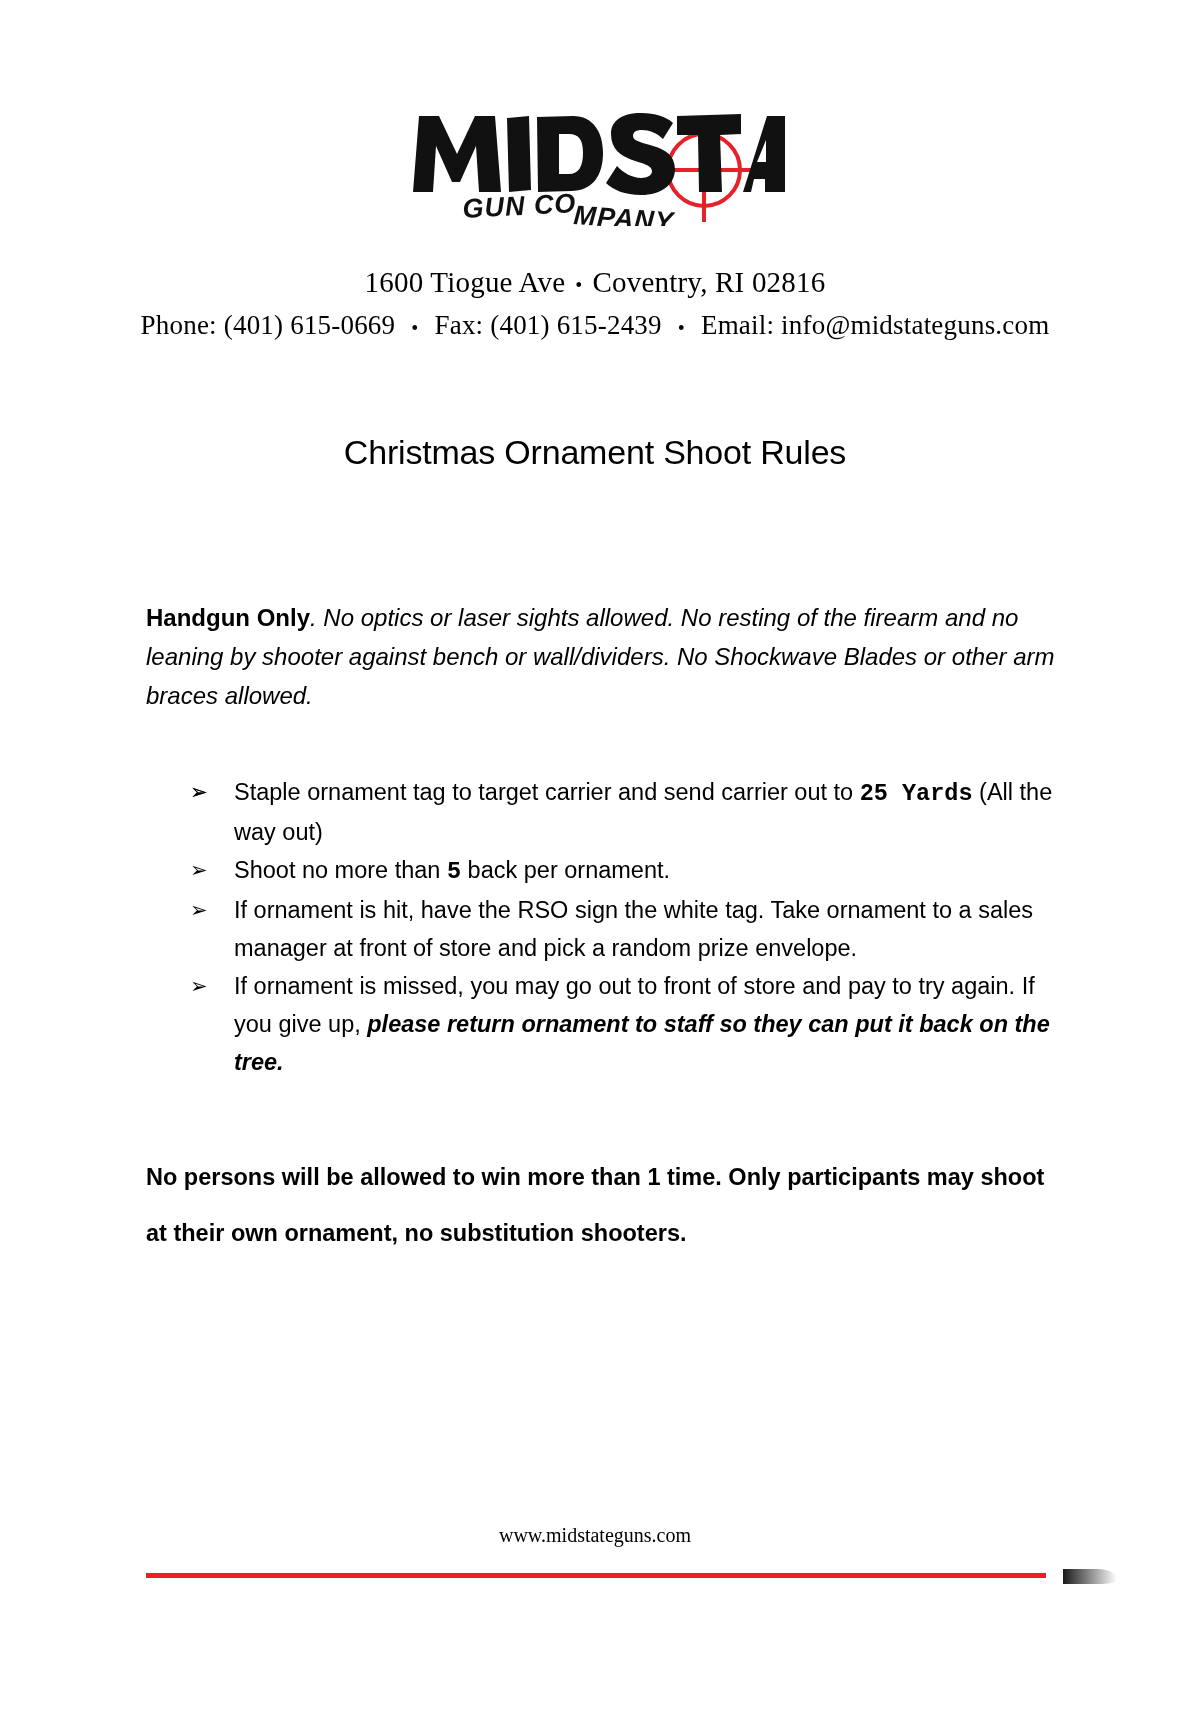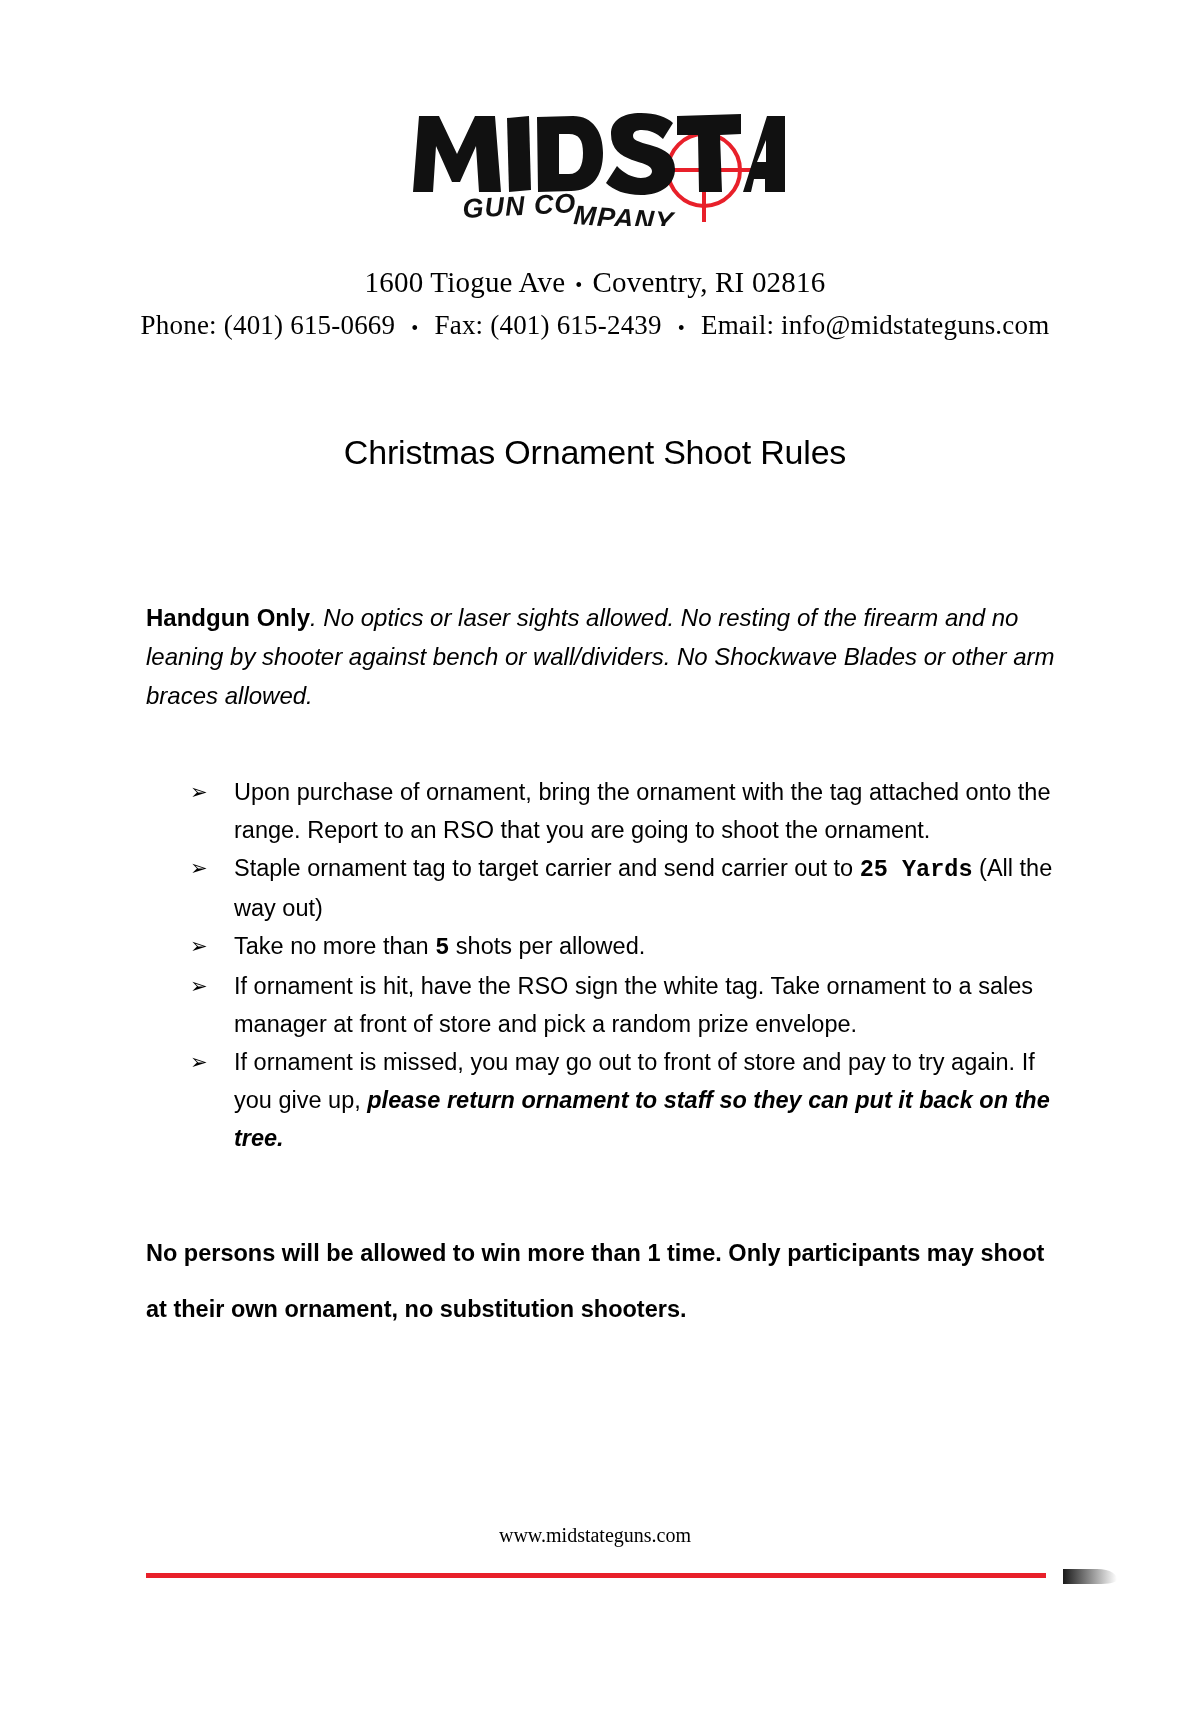--- a/index.html
+++ b/index.html
@@ -203,23 +203,23 @@
 
   <h1 class="doc-title">Christmas Ornament Shoot Rules</h1>
 
   <div class="content">
 
     <p class="intro">
       <b>Handgun Only</b><span>. No optics or laser sights allowed. No resting of the firearm and no leaning by shooter against bench or wall/dividers. No Shockwave Blades or other arm braces allowed.</span>
     </p>
 
     <ul class="rules">
-        <li><span class="bullet">➢</span><span>Upon purchase of ornament, bring the ornament with the tag attached onto the range. Report to an RSO that you are going to shoot the ornament.</span></li>
+        <li><span class="bullet">➢</span></li>
         <li><span class="bullet">➢</span><span>Staple ornament tag to target carrier and send carrier out to </span><b>25 Yards</b><span> (All the way out)</span></li>
-        <li><span class="bullet">➢</span><span>Take no more than </span><b>5</b><span> shots per allowed.</span></li>
+        <li><span class="bullet">➢</span><span>Shoot no more than </span><b>5</b><span> back per ornament.</span></li>
         <li><span class="bullet">➢</span><span> If ornament is hit, have the RSO sign the white tag. Take ornament to a sales manager at front of store and pick a random prize envelope.</span></li>
         <li><span class="bullet">➢</span><span>If ornament is missed, you may go out to front of store and pay to try again. If you give up, </span><span class="bi">please return ornament to staff so they can put it back on the tree.</span></li>
       </ul>
 
     <p class="closing">No persons will be allowed to win more than 1 time. Only participants may shoot at their own ornament, no substitution shooters.</p>
   </div>
 
   <div class="footer-rule"></div>
   <div class="footer-tail">
     <svg width="55" height="20" viewBox="0 0 55 20" xmlns="http://www.w3.org/2000/svg">

